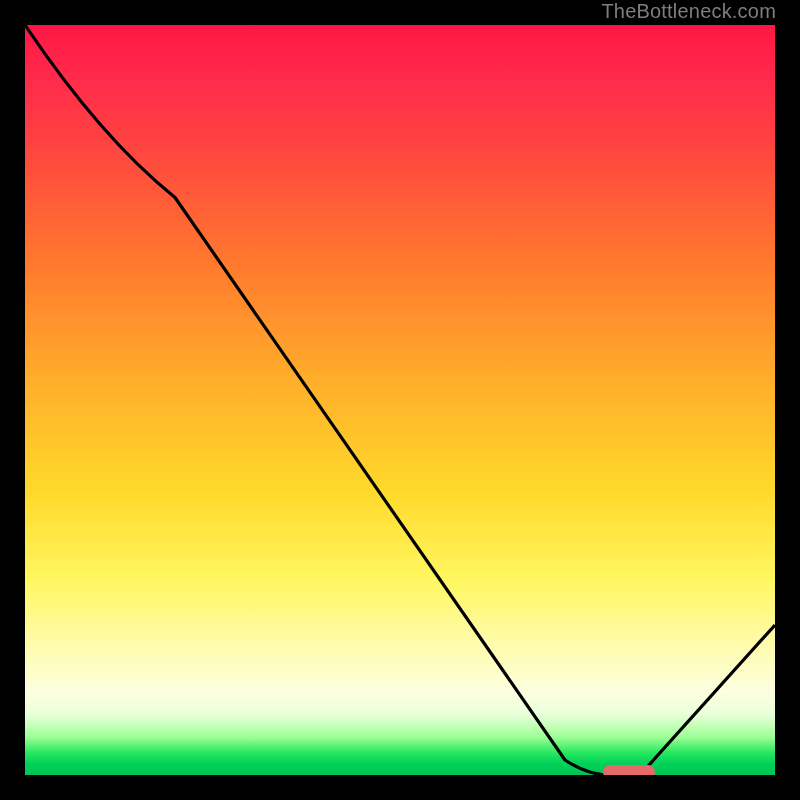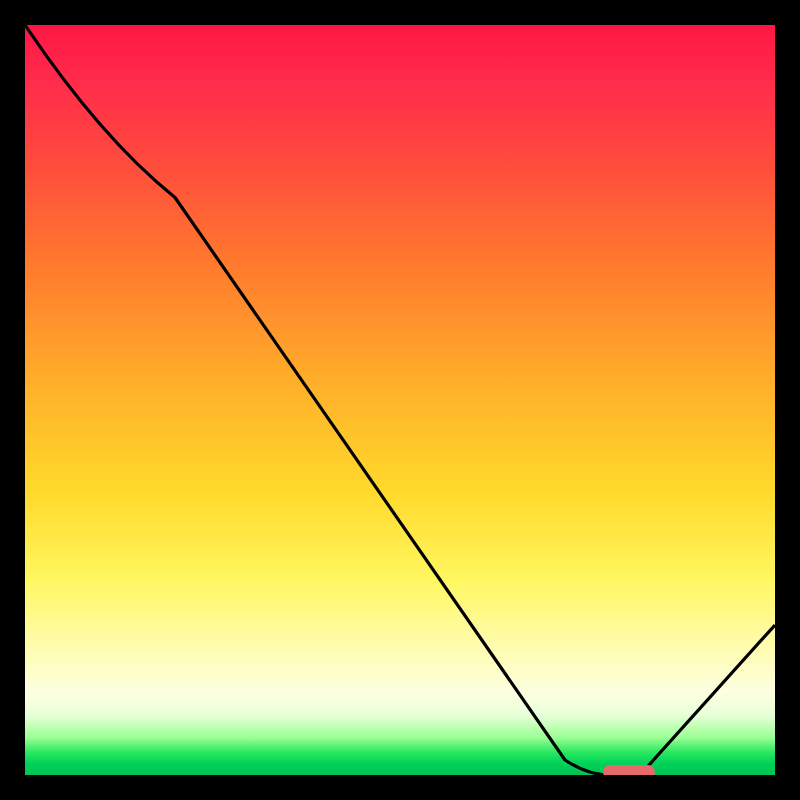--- a/index.html
+++ b/index.html
@@ -72,20 +72,21 @@
     height: 14px;
     border-radius: 7px;
     background: #e66a6a;
   }
 </style>
 </head>
 <body>
 
 <div class="chart-root">
 
+  <div class="watermark">TheBottleneck.com</div>
 
   <div class="plot-frame">
     <div class="gradient"></div>
 
     <svg class="curve" viewBox="0 0 750 750" preserveAspectRatio="none">
       <path id="curve-path" fill="none" stroke-width="3.2" stroke-linejoin="round" stroke="#000000" d="M 0 0 Q 75 112.125 150 172.5 L 540 735 Q 562.5 750 585 750 L 615 750 L 750 600"></path>
     </svg>
 
     <div id="optimal-marker" class="optimal-marker" style="background: rgb(230, 106, 106); left: 577.5px; width: 52.5px; top: 740px;"></div>
   </div>

